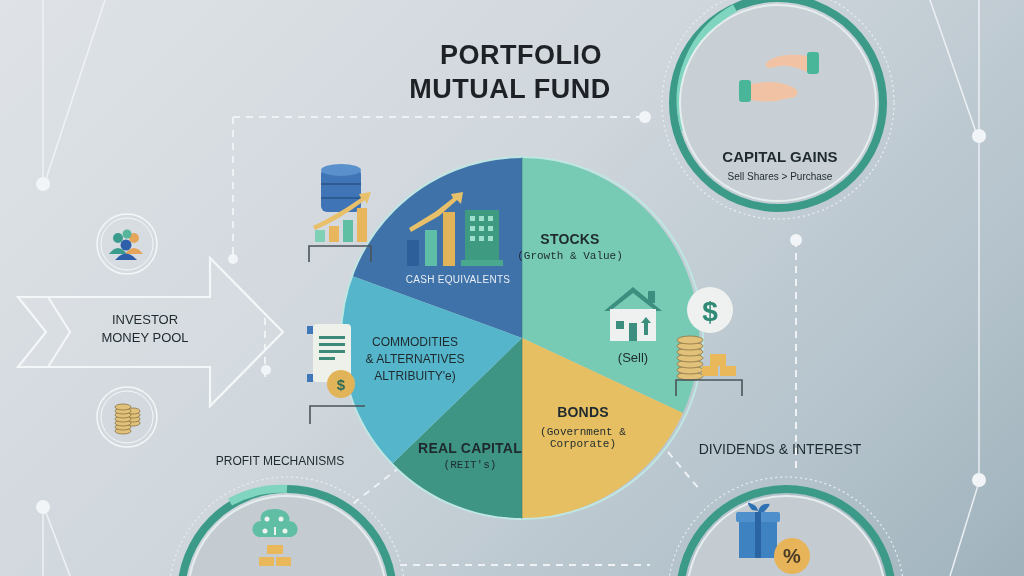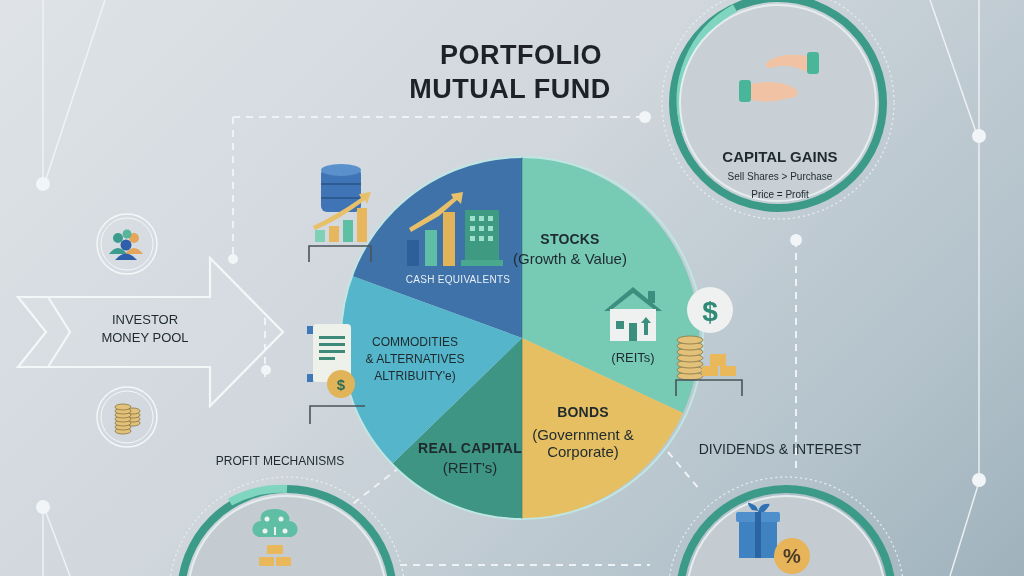--- a/index.html
+++ b/index.html
@@ -4,21 +4,21 @@
 <style>
   html,body{margin:0;padding:0;}
   body{width:1024px;height:576px;overflow:hidden;position:relative;
     background:linear-gradient(135deg,#dfe3e7 0%,#cfd6dc 45%,#b3c2cb 80%,#9fb2bc 100%);
     font-family:"Liberation Sans","DejaVu Sans",sans-serif;color:#1d2428;}
   .abs{position:absolute;}
   svg.layer{position:absolute;left:0;top:0;}
   .title{left:360px;top:38px;width:300px;text-align:center;font-weight:bold;font-size:27px;line-height:34px;letter-spacing:0.5px;color:#1e2226;}
   .lbl{position:absolute;text-align:center;color:#1e2a2e;}
   .lbl .h{font-size:14px;font-weight:bold;letter-spacing:0.2px;}
-  .lbl .s{font-size:15px;}
+  .lbl .s{font-size:11px;font-family:Liberation Mono, monospace;}
   .big-h{font-size:15px;font-weight:bold;margin-top:30px;}
   .cap-s{font-size:10px;line-height:18px;}
 </style>
 </head>
 <body>
 
 <svg class="layer" width="1024" height="576">
   <g stroke="#f2f5f7" stroke-width="1.5" fill="none" opacity="0.9">
     <line x1="43" y1="0" x2="43" y2="184"></line>
     <line x1="105" y1="0" x2="45" y2="182"></line>
@@ -101,21 +101,20 @@
 </svg>
 <svg class="abs" style="left:735px;top:48px;" width="95" height="62">
   <rect x="72" y="4" width="12" height="22" rx="3" fill="#4ab699"></rect>
   <path d="M72 8 Q45 4 32 14 Q28 20 36 20 Q52 14 72 24 Z" fill="#f1c3a4"></path>
   <rect x="4" y="32" width="12" height="22" rx="3" fill="#4ab699"></rect>
   <path d="M16 36 Q45 30 62 42 Q64 50 54 50 Q35 56 16 52 Z" fill="#f1c3a4"></path>
 </svg>
 <div class="lbl" style="left:690px;top:118px;width:180px;">
   <div class="big-h">CAPITAL GAINS</div>
   <div class="cap-s" style="margin-top:3px;">Sell Shares &gt; Purchase</div>
-  <div class="cap-s">Price = Profit</div>
 </div>
 
 <svg class="abs" style="left:160px;top:470px;" width="260" height="106">
   <circle cx="127" cy="125" r="118" fill="none" stroke="#e9eef0" stroke-width="1.2" stroke-dasharray="2 3"></circle>
   <circle cx="127" cy="125" r="106" fill="none" stroke="#3c9a88" stroke-width="8"></circle>
   <path d="M70 32 A106 106 0 0 1 127 19" fill="none" stroke="#7fd5bf" stroke-width="8"></path>
   <circle cx="127" cy="125" r="99" fill="#c4ccd2" stroke="#e6edee" stroke-width="2"></circle>
 </svg>
 <div class="lbl" style="left:190px;top:454px;width:180px;font-size:12px;">PROFIT MECHANISMS</div>
 <svg class="abs" style="left:245px;top:505px;" width="60" height="71">
@@ -187,21 +186,21 @@
 </div>
 
 <svg class="abs" style="left:600px;top:285px;" width="66" height="60">
   <path d="M4 26 L33 2 L62 26 L56 26 L33 8 L10 26 Z" fill="#3c8f7e"></path>
   <rect x="48" y="6" width="7" height="12" fill="#3c8f7e"></rect>
   <rect x="10" y="24" width="46" height="32" fill="#eef1ef"></rect>
   <rect x="16" y="36" width="8" height="8" fill="#3c8f7e"></rect>
   <rect x="29" y="38" width="8" height="18" fill="#3c8f7e"></rect>
   <path d="M44 50 L44 38 L41 38 L46 32 L51 38 L48 38 L48 50 Z" fill="#3c8f7e"></path>
 </svg>
-<div class="lbl s" style="left:598px;top:350px;width:70px;font-size:13px;">(REITs)</div>
+<div class="lbl s" style="left:598px;top:350px;width:70px;font-size:13px;">(Sell)</div>
 
 <div class="lbl" style="left:528px;top:404px;width:110px;">
   <div class="h">BONDS</div>
   <div class="s" style="margin-top:6px;">(Government &amp;</div>
   <div class="s">Corporate)</div>
 </div>
 
 <div class="lbl" style="left:418px;top:440px;width:104px;">
   <div class="h">REAL CAPITAL</div>
   <div class="s" style="margin-top:3px;">(REIT's)</div>

